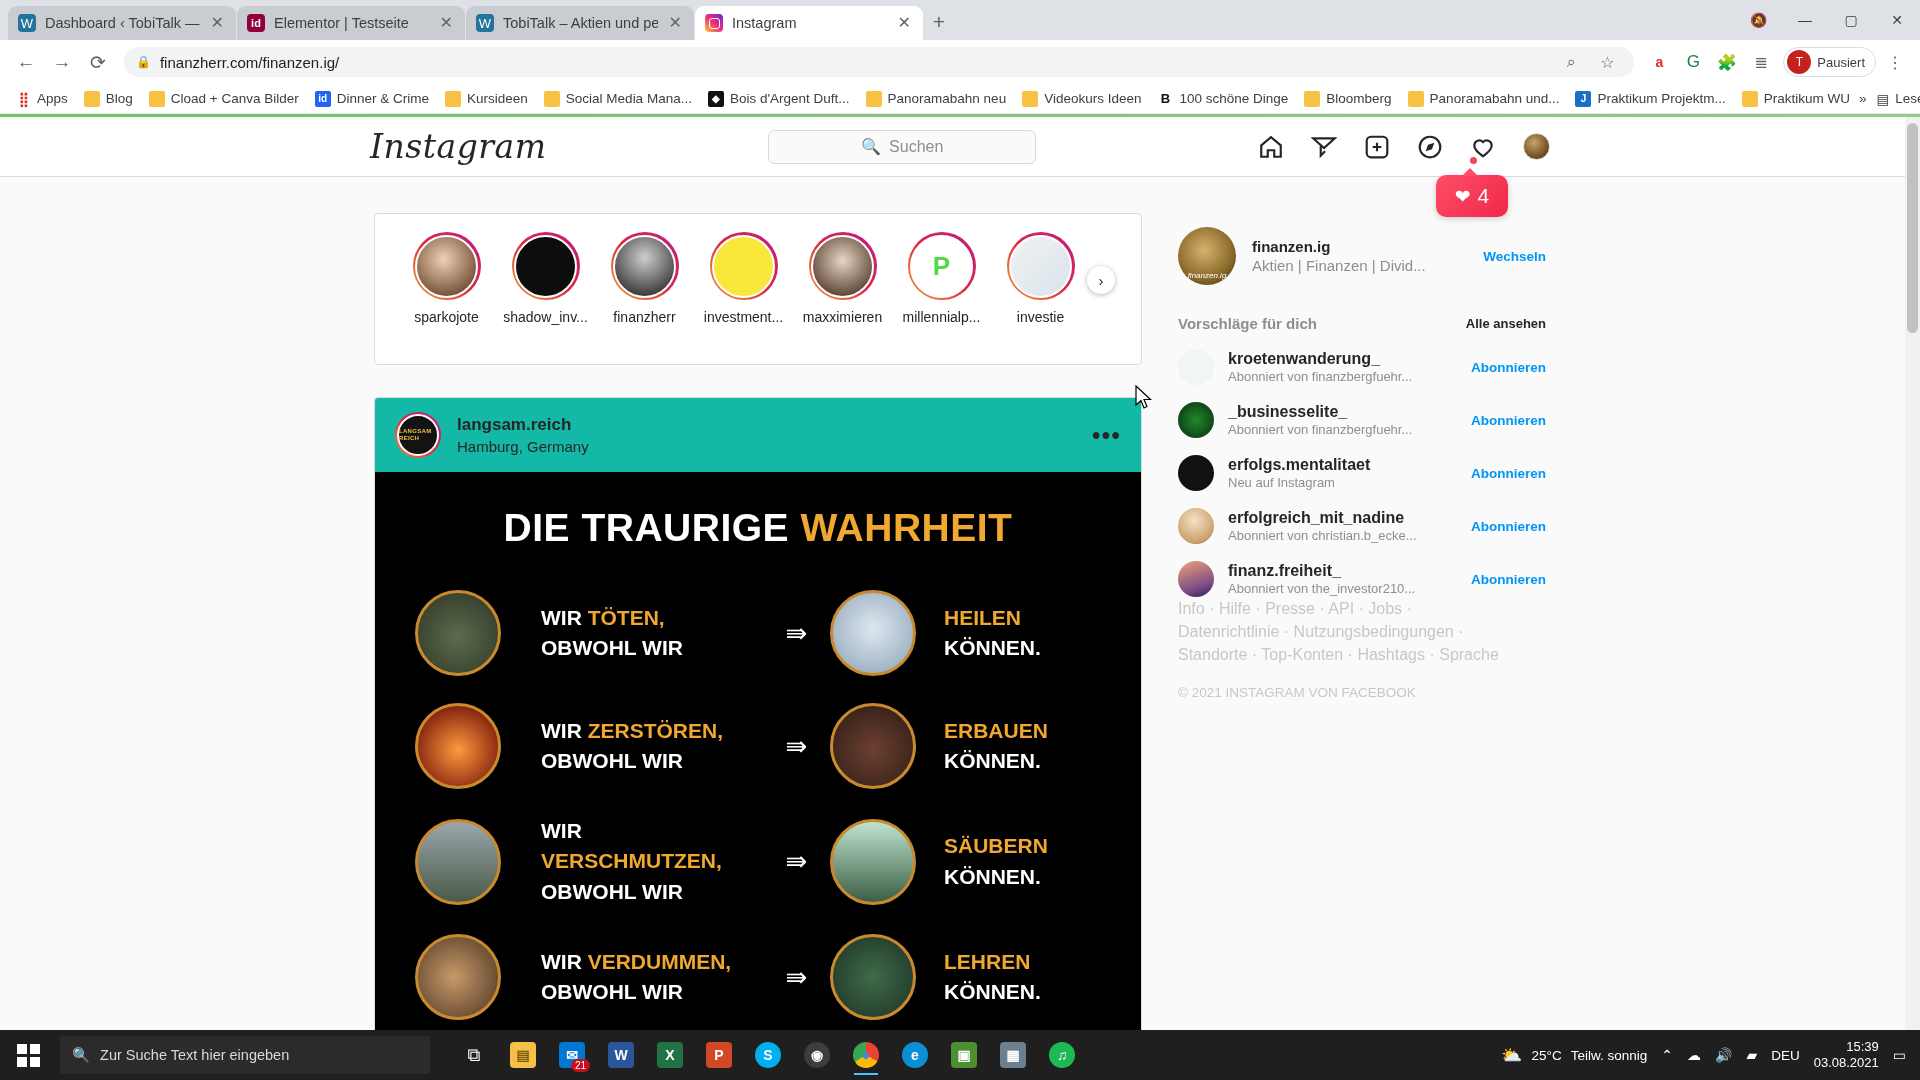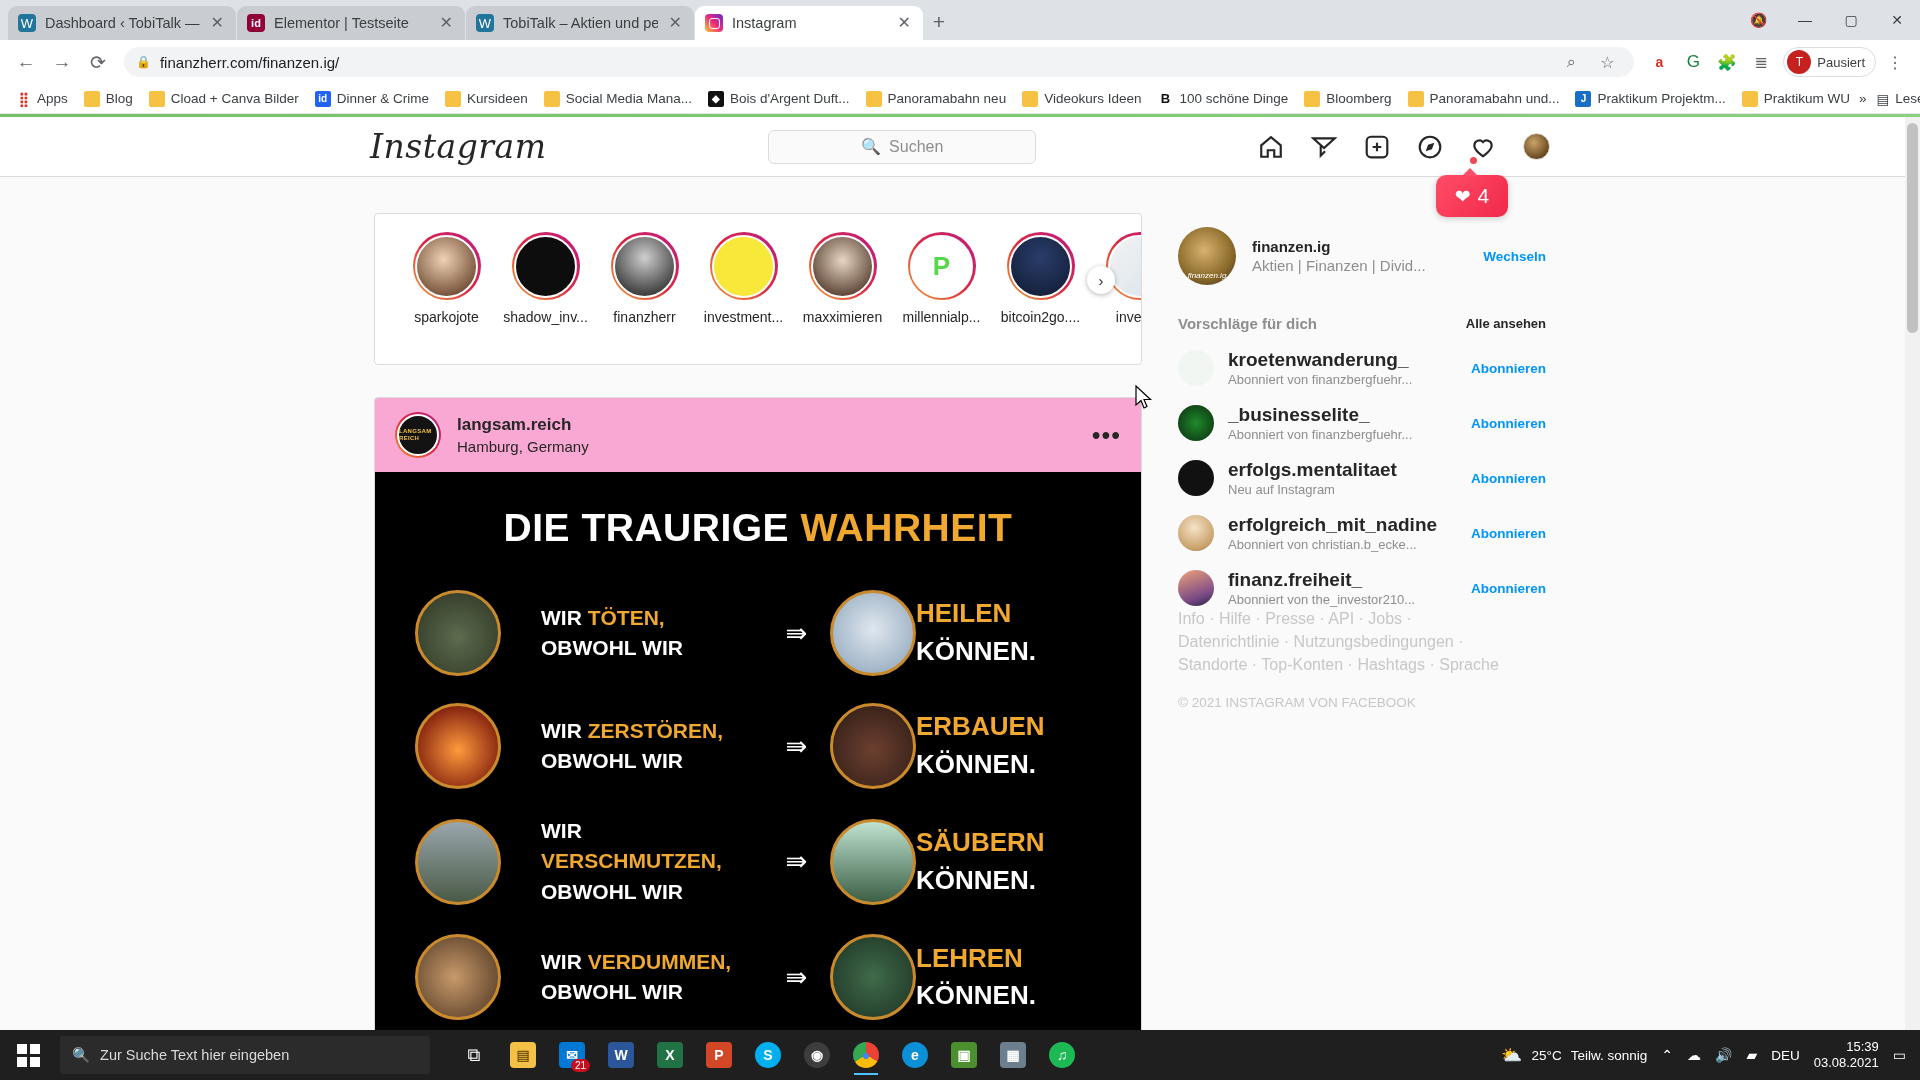--- a/index.html
+++ b/index.html
@@ -177,21 +177,21 @@
   }
   .story-next {
     position: absolute; right: 26px; top: 52px; width: 28px; height: 28px;
     border-radius: 50%; background: #fff; box-shadow: 0 1px 5px rgba(0,0,0,.3);
     display: flex; align-items: center; justify-content: center;
     color: #262626; font-size: 15px;
   }
 
   
   .post {
-    margin-top: 32px; background: #f9a8d4; border: 1px solid #dbdbdb; border-radius: 4px;
+    margin-top: 32px; background: #14b8a6; border: 1px solid #dbdbdb; border-radius: 4px;
   }
   .post-head { height: 74px; display: flex; align-items: center; gap: 16px; padding: 0 20px; }
   .post-av {
     width: 46px; height: 46px; border-radius: 50%; padding: 2px;
     background: linear-gradient(45deg,#f09433,#dc2743,#bc1888);
     flex: 0 0 46px;
   }
   .post-av-in {
     width: 100%; height: 100%; border-radius: 50%; border: 2px solid #fff;
     background: #131313; display: flex; flex-direction: column; align-items: center;
@@ -207,21 +207,21 @@
     text-align: center; font-size: 39px; font-weight: 900; letter-spacing: .5px;
     color: #fff; font-family: "Liberation Sans", sans-serif; margin-bottom: 40px;
   }
   .meme-title .hl { color: #f0a830; }
   .meme-row { display: flex; align-items: center; gap: 0; margin-bottom: 27px; }
   .circ {
     width: 86px; height: 86px; border-radius: 50%; border: 3px solid #c98a2e;
     flex: 0 0 86px; background-size: cover; background-position: center;
   }
   .meme-text-l { flex: 1; padding-left: 40px; font-size: 21px; font-weight: 800; color: #fff; line-height: 1.45; }
-  .meme-text-r { flex: 0 0 185px; font-size: 26px; font-weight: 800; color: #fff; line-height: 1.45; }
+  .meme-text-r { flex: 0 0 185px; padding-left: 28px; font-size: 21px; font-weight: 800; color: #fff; line-height: 1.45; }
   .meme-text-l .hl, .meme-text-r .hl { color: #f0a830; }
   .arrow { flex: 0 0 70px; display: flex; align-items: center; justify-content: center; color: #fff; font-size: 26px; letter-spacing: -3px; }
 
   
   .me-row { display: flex; align-items: center; gap: 16px; }
   .me-av {
     width: 58px; height: 58px; border-radius: 50%; flex: 0 0 58px;
     background: radial-gradient(circle at 45% 40%, #d8b26e, #8a6a2a 60%, #3c2c12);
     position: relative; overflow: hidden;
     display: flex; align-items: flex-end; justify-content: center;
@@ -232,21 +232,21 @@
             max-width: 190px; white-space: nowrap; overflow: hidden; text-overflow: ellipsis; }
   .switch-link { margin-left: auto; font-size: 13.5px; font-weight: 600; color: #0095f6; }
 
   .sug-head { display: flex; align-items: center; margin-top: 30px; }
   .sug-title { font-size: 15px; font-weight: 600; color: #8e8e8e; }
   .sug-all { margin-left: auto; font-size: 13px; font-weight: 600; color: #262626; }
 
   .sug-row { display: flex; align-items: center; gap: 14px; margin-top: 17px; }
   .sug-av { width: 36px; height: 36px; border-radius: 50%; flex: 0 0 36px;
             background-size: cover; background-position: center; }
-  .sug-name { font-size: 19px; font-weight: 600; color: #262626; }
+  .sug-name { font-size: 16px; font-weight: 600; color: #262626; }
   .sug-sub { font-size: 13px; color: #8e8e8e; margin-top: 1px;
              max-width: 215px; white-space: nowrap; overflow: hidden; text-overflow: ellipsis; }
   .sug-follow { margin-left: auto; font-size: 13.5px; font-weight: 700; color: #0095f6; }
 
   .footer { font-size: 16px; color: #c7c7c7; line-height: 1.45; max-width: 330px; }
   .footer span { white-space: nowrap; }
   .copyright { margin-top: 18px; font-size: 13.5px; color: #c7c7c7; }
 
   
   .scrollbar { position: absolute; right: 0; top: 0; width: 15px; height: 940px; background: #f1f1f1; }
@@ -497,26 +497,20 @@
             <span class="story-ring">
                 <span class="story-img" style="background:radial-gradient(circle at 50% 40%,#e8d6c4,#6a5344 70%,#241a12)"></span>
               </span>
             <span class="story-name">maxximieren</span>
           </div>
           <div class="story">
             <span class="story-ring">
                 <span class="story-img" style="background:#fff;display:flex;align-items:center;justify-content:center;color:#55d84a;font-size:26px;font-weight:bold">P</span>
               </span>
             <span class="story-name">millennialp...</span>
-          </div>
-          <div class="story">
-            <span class="story-ring">
-                <span class="story-img" style="background:radial-gradient(circle at 50% 35%,#2a3d6b,#16233f 75%,#0b1222)"></span>
-              </span>
-            <span class="story-name">bitcoin2go....</span>
           </div>
           <div class="story">
             <span class="story-ring">
                 <span class="story-img" style="background:linear-gradient(135deg,#f2f2f2,#d8e4ec)"></span>
               </span>
             <span class="story-name">investie</span>
           </div>
           <div class="story-next">›</div>
         </div>
 

